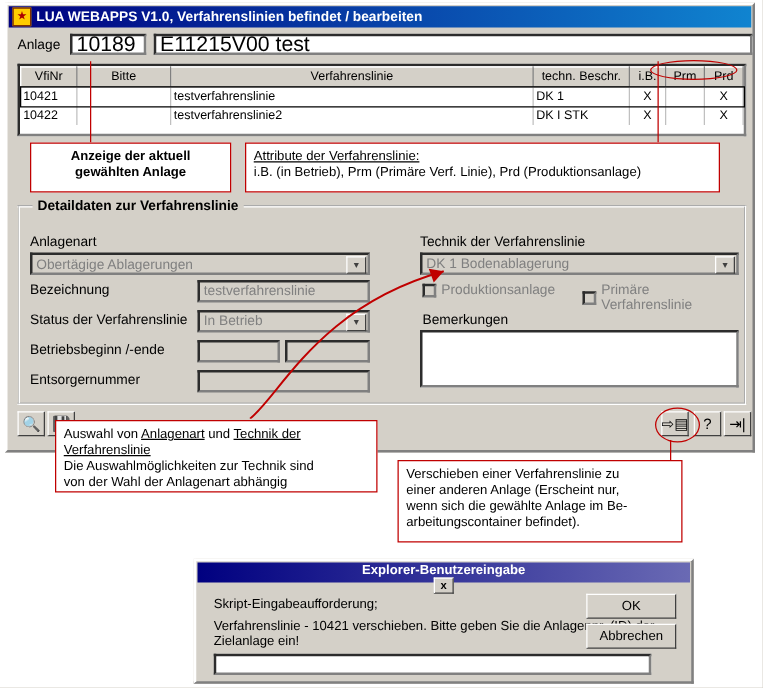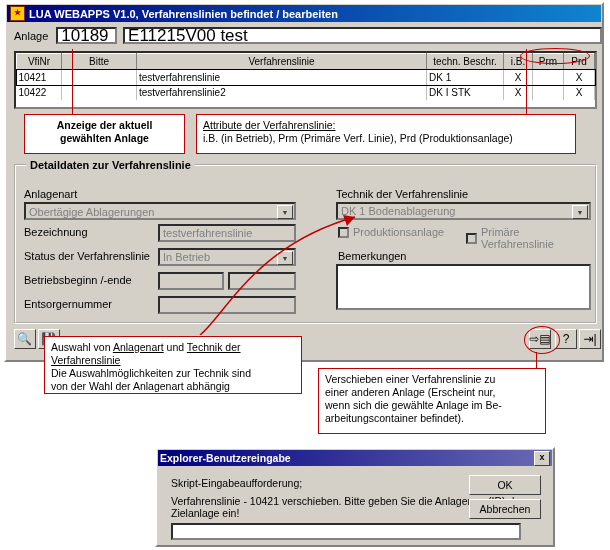--- a/index.html
+++ b/index.html
@@ -110,21 +110,21 @@
 
   
   .dlg{
     position:absolute;left:155px;top:447px;width:400px;height:100px;
     background:#d4d0c8;border:2px solid #808080;border-top-color:#fff;border-left-color:#fff;
     box-sizing:border-box;
   }
   .dlg-title{
     height:16px;margin:1px;display:flex;align-items:center;justify-content:space-between;
     background:linear-gradient(90deg,#000080,#6a6ab4);
-    color:#fff;font-weight:bold;font-size:10.5px;padding:0 2px;
+    color:#fff;font-weight:bold;font-size:10.5px;padding:0 2px;flex-direction:column;
   }
   .dlg-close{
     width:14px;height:13px;background:#d4d0c8;color:#000;
     border:1px solid #fff;border-right-color:#404040;border-bottom-color:#404040;
     font-size:9px;line-height:11px;text-align:center;font-weight:bold;
   }
   .dlg-txt{position:absolute;font-size:10.5px;color:#000;line-height:1.25;}
   .dlg-btn{
     position:absolute;width:72px;height:20px;background:#d4d0c8;
     border:1px solid #fff;border-right-color:#404040;border-bottom-color:#404040;

